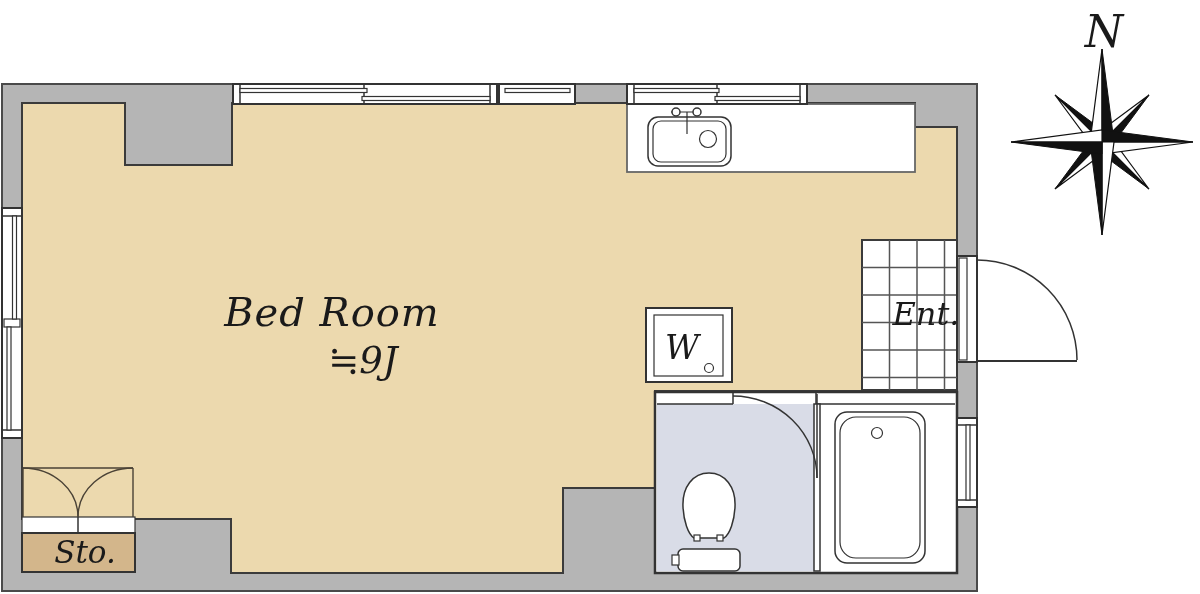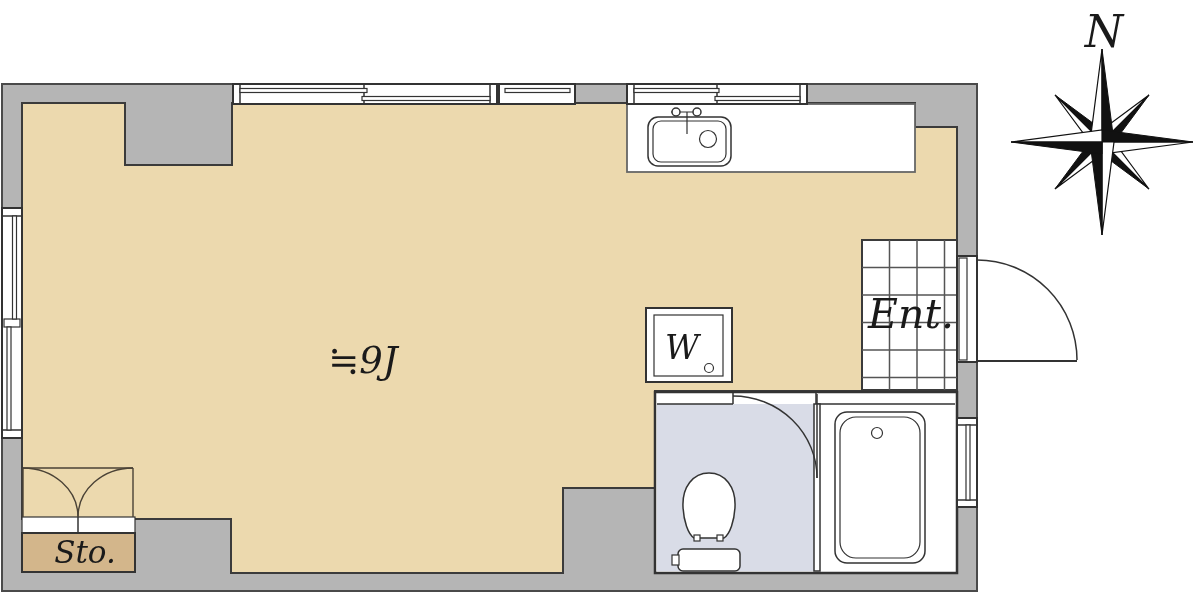--- a/index.html
+++ b/index.html
@@ -19,21 +19,21 @@
   .sto-box{fill:var(--storage_floor);stroke:#333;stroke-width:2;}
   .bathfloor{fill:var(--bathroom_floor);}
   .wet{fill:#ffffff;stroke:#333;stroke-width:2.5;}
   .arc{fill:none;stroke:#4a4236;stroke-width:1.4;}
   .cmp-b{fill:#111;stroke:#111;stroke-width:1;}
   .cmp-w{fill:#fff;stroke:#111;stroke-width:1.2;}
   .fp-label{position:absolute;transform:translate(-50%,-50%);font-style:italic;
             color:#1a1a1a;white-space:nowrap;line-height:1;}
   .lbl-bedroom{font-size:40px;letter-spacing:1px;}
   .lbl-size{font-size:37px;}
-  .lbl-ent{font-size:41px;}
+  .lbl-ent{font-size:32px;margin-left:15px;}
   .lbl-sto{font-size:31px;}
   .lbl-w{font-size:33px;}
   .lbl-n{font-size:44px;}
 </style>
 </head>
 <body>
 
 <div id="stage">
   <svg width="1200" height="594" viewBox="0 0 1200 594">
 
@@ -157,18 +157,19 @@
         <polygon class="cmp-b" points="0,0 0,-93 12,0"></polygon>
       <polygon class="cmp-w" points="0,0 91,0 0,12"></polygon>
         <polygon class="cmp-b" points="0,0 91,0 0,-12"></polygon>
       <polygon class="cmp-w" points="0,0 0,93 12,0"></polygon>
         <polygon class="cmp-b" points="0,0 0,93 -12,0"></polygon>
       <polygon class="cmp-w" points="0,0 -91,0 0,-12"></polygon>
         <polygon class="cmp-b" points="0,0 -91,0 0,12"></polygon>
     </g>
   </svg>
 
+  <div class="fp-label lbl-bedroom" style="left:332px;top:312px;">Bed Room</div>
   <div class="fp-label lbl-size" style="left:363px;top:360px;">≒9J</div>
   <div class="fp-label lbl-ent" style="left:911px;top:314px;">Ent.</div>
   <div class="fp-label lbl-sto" style="left:85px;top:552px;">Sto.</div>
   <div class="fp-label lbl-w" style="left:682px;top:347px;">W</div>
   <div class="fp-label lbl-n" style="left:1104px;top:32px;">N</div>
 </div>
 
 </body></html>

